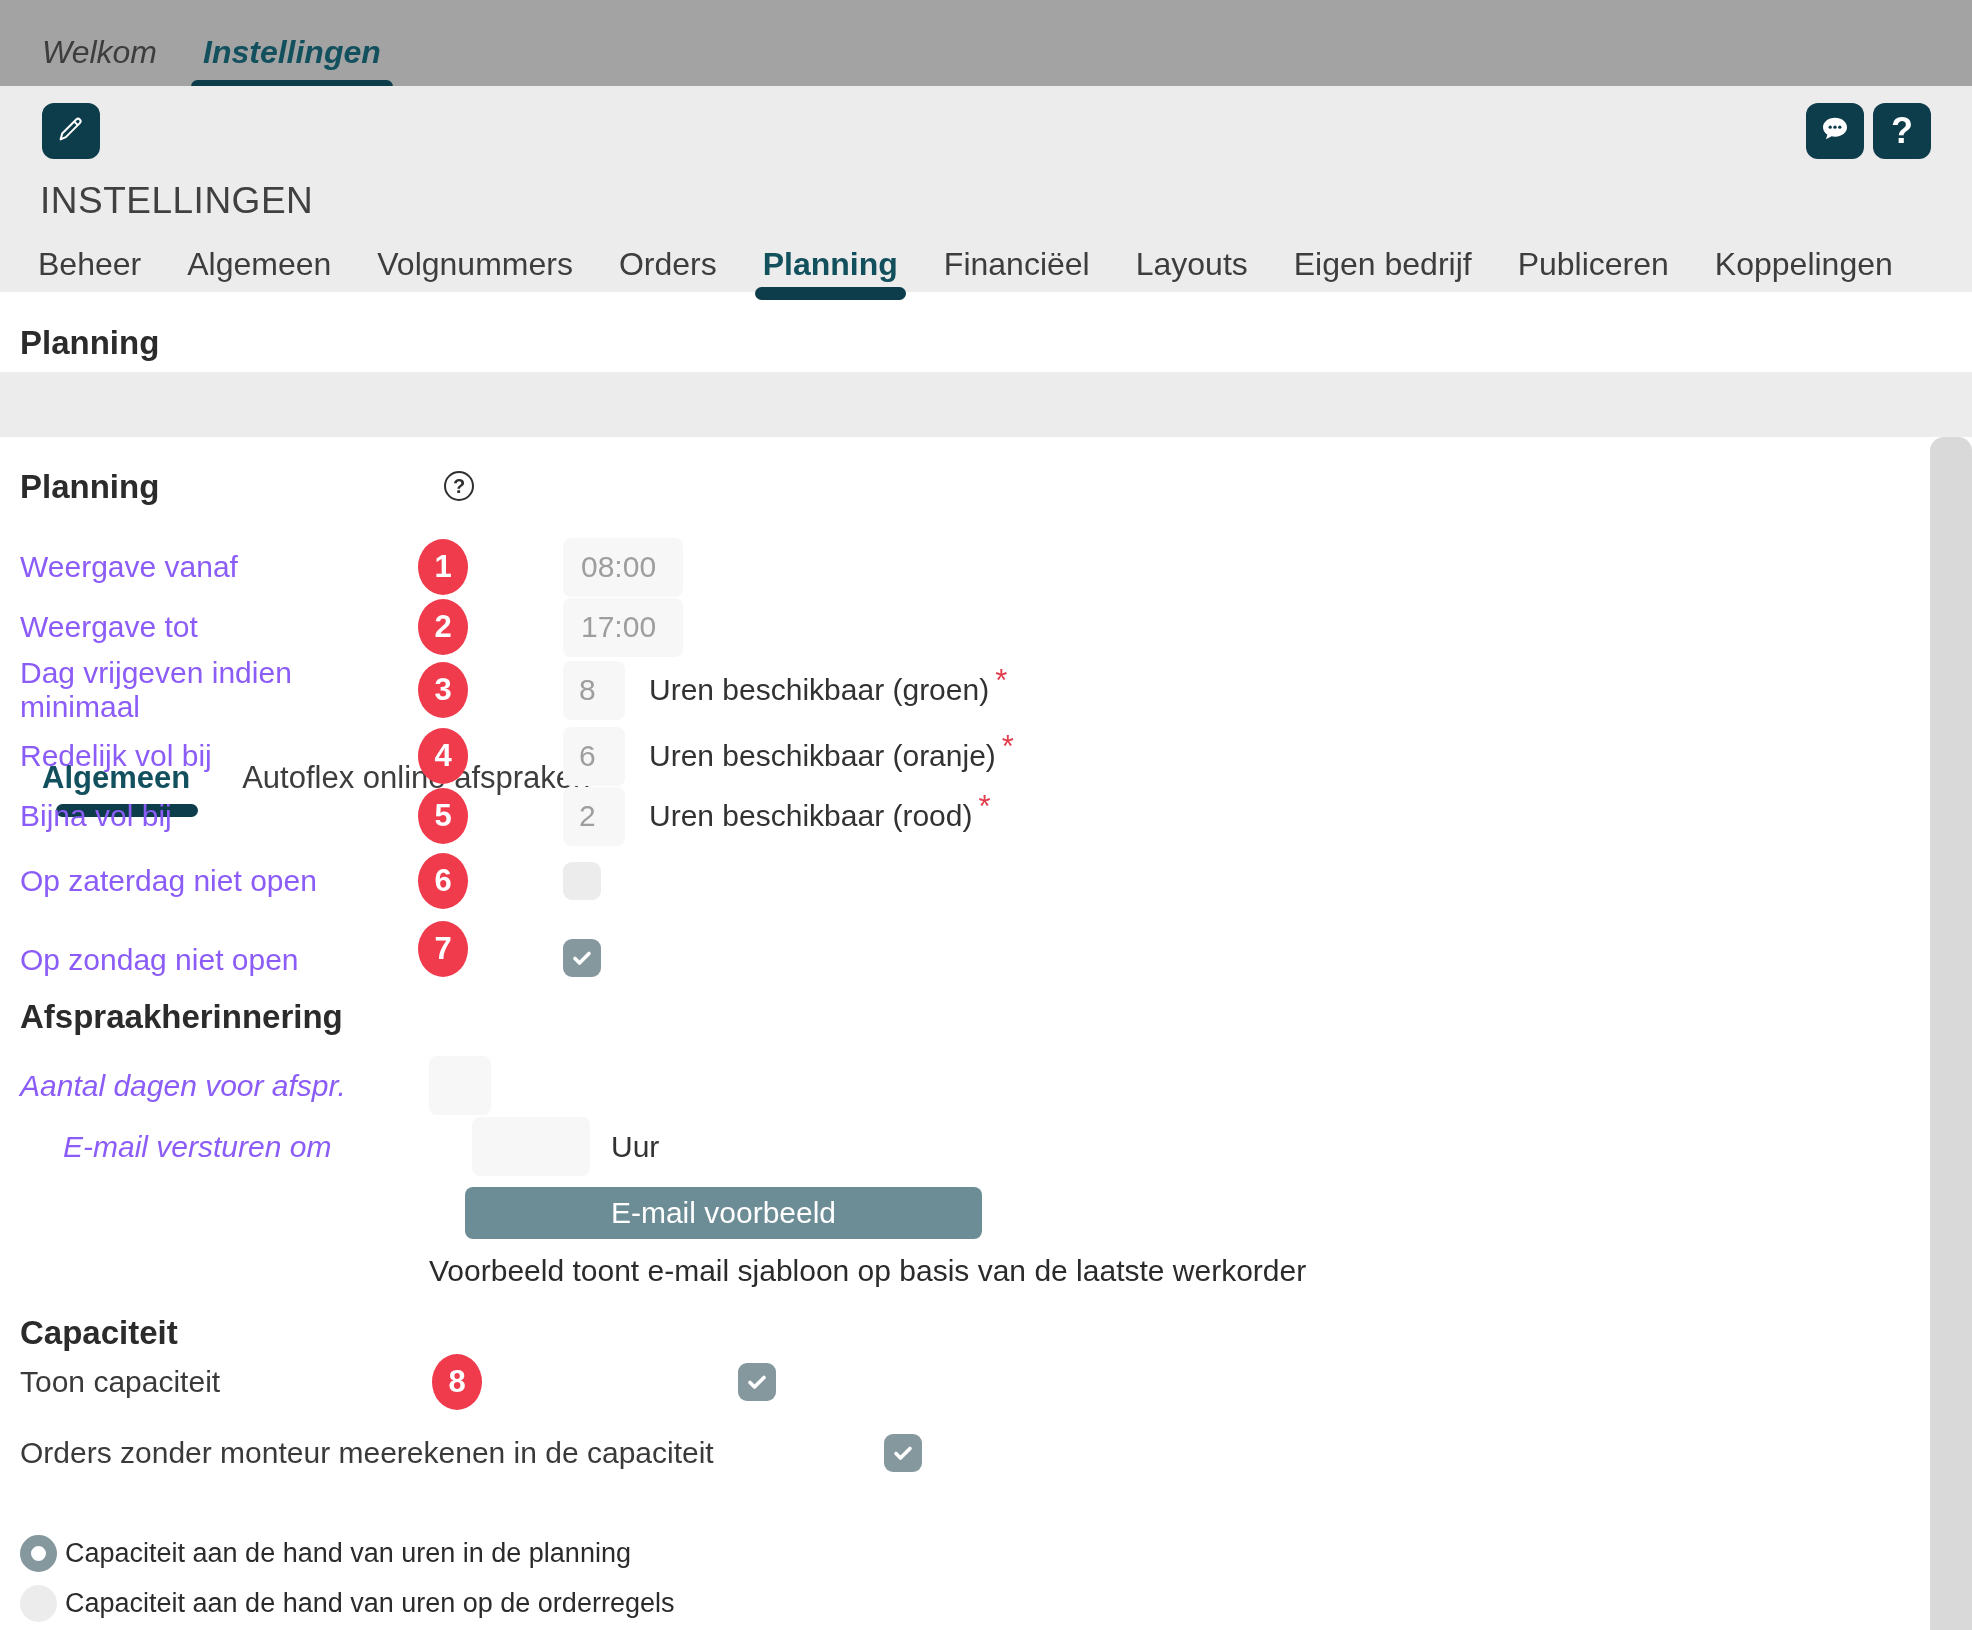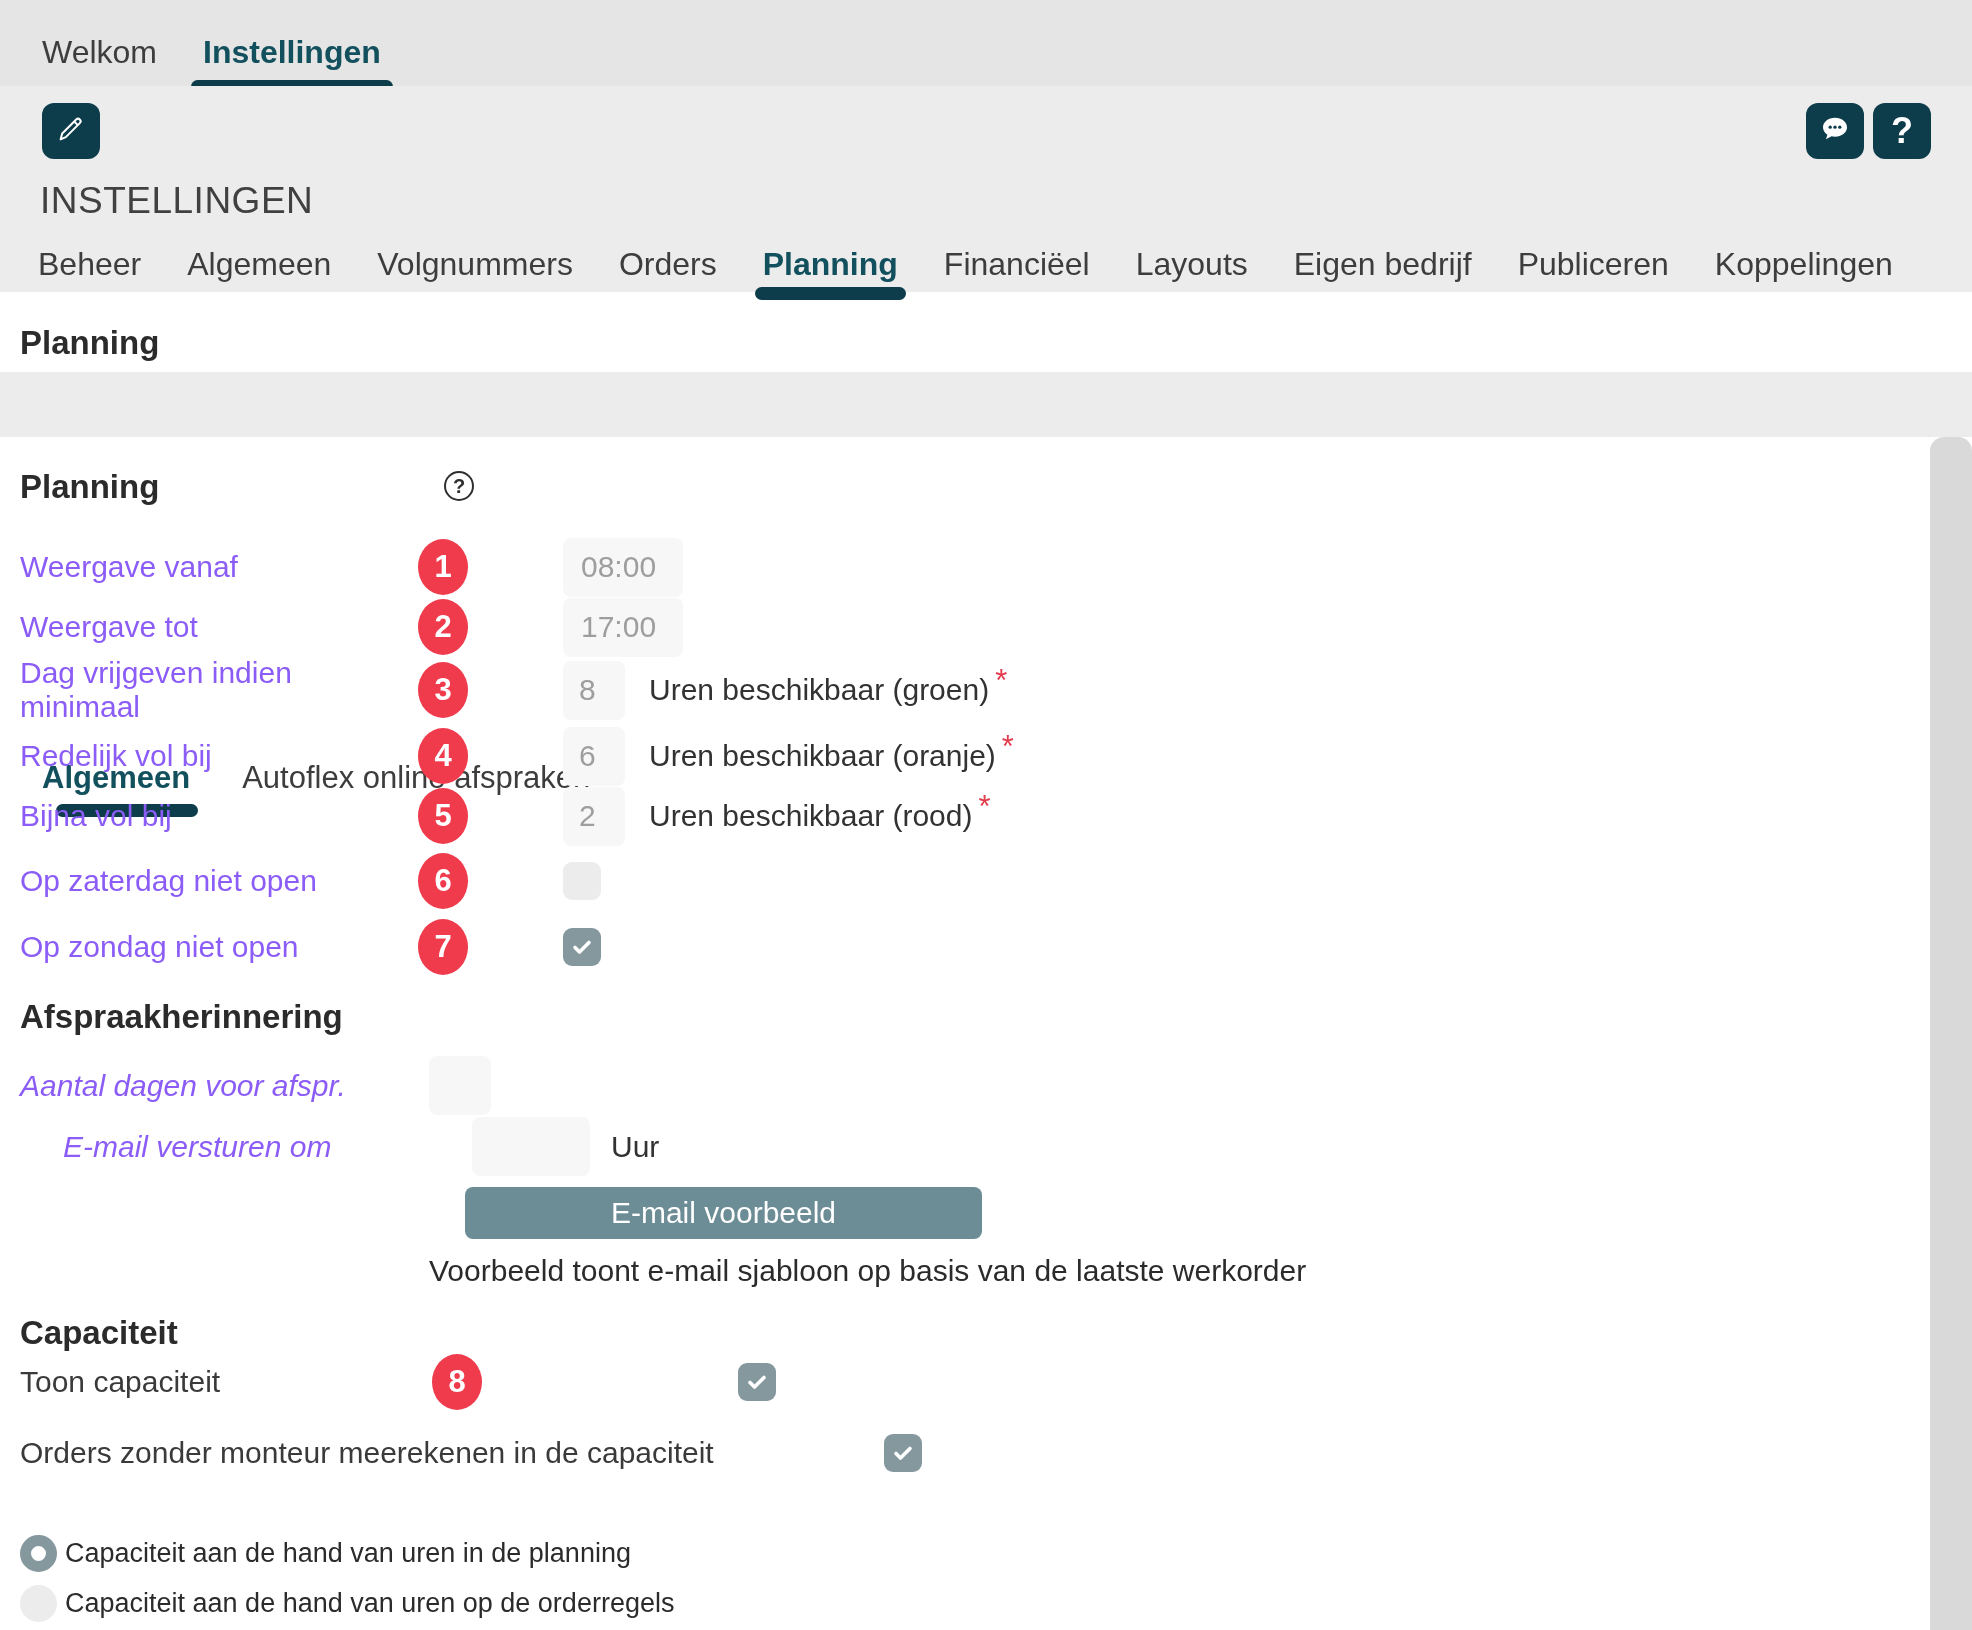--- a/index.html
+++ b/index.html
@@ -3,21 +3,21 @@
 <meta charset="utf-8">
 <style>
   html,body{margin:0;padding:0;}
   body{
     width:1972px;height:1630px;position:relative;overflow:hidden;
     background:#ffffff;
     font-family:"Liberation Sans", sans-serif;
     color:#3a3a3a;
   }
   
-  .topbar{position:absolute;top:0;left:0;right:0;height:86px;background:#e5e5e5;}
+  .topbar{position:absolute;top:0;left:0;right:0;height:86px;background:#a3a3a3;font-style:italic;}
   .top-tabs{position:absolute;left:42px;top:34px;display:flex;gap:46px;font-size:32px;}
   .top-tab{position:relative;color:#3d3d3d;cursor:pointer;}
   .top-tab.active{color:#12505e;font-weight:700;}
   .top-tab.active::after{content:"";position:absolute;left:-12px;right:-12px;top:calc(100% + 9px);height:13px;background:#0d3c4a;border-radius:8px;}
   
   .header-band{position:absolute;top:86px;left:0;right:0;height:206px;background:#ececec;}
   .icon-btn{position:absolute;width:58px;height:56px;background:#0d3c4a;border-radius:12px;display:flex;align-items:center;justify-content:center;cursor:pointer;}
   .edit-btn{left:42px;top:103px;}
   .chat-btn{left:1806px;top:103px;}
   .qmark-btn{left:1873px;top:103px;color:#fff;font-size:36px;font-weight:700;}
@@ -179,21 +179,21 @@
 <div class="form-row" style="top:851px;">
   <div class="row-label">Op zaterdag niet open</div>
   <div class="row-badge">6</div>
   <div class="row-field">
     <div class="checkbox">
       
     </div>
   </div>
 </div>
 
-<div class="form-row" style="top:917px;">
+<div class="form-row" style="top:917px;align-items:flex-end;">
   <div class="row-label">Op zondag niet open</div>
   <div class="row-badge">7</div>
   <div class="row-field">
     <div class="checkbox checked">
       <svg viewBox="0 0 24 24" width="24" height="24">
           <path d="M5 12.5l4.5 4.5L19 7.5" stroke="#fff" stroke-width="3.6" fill="none" stroke-linecap="round" stroke-linejoin="round"></path>
         </svg>
     </div>
   </div>
 </div>

